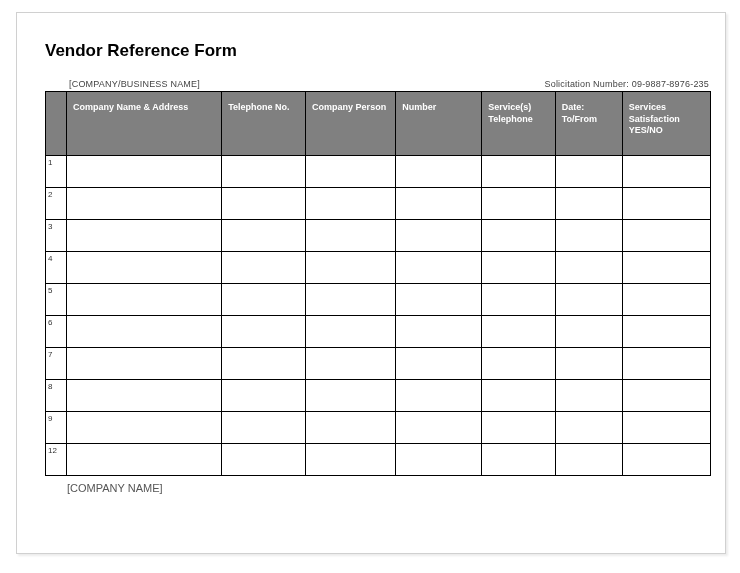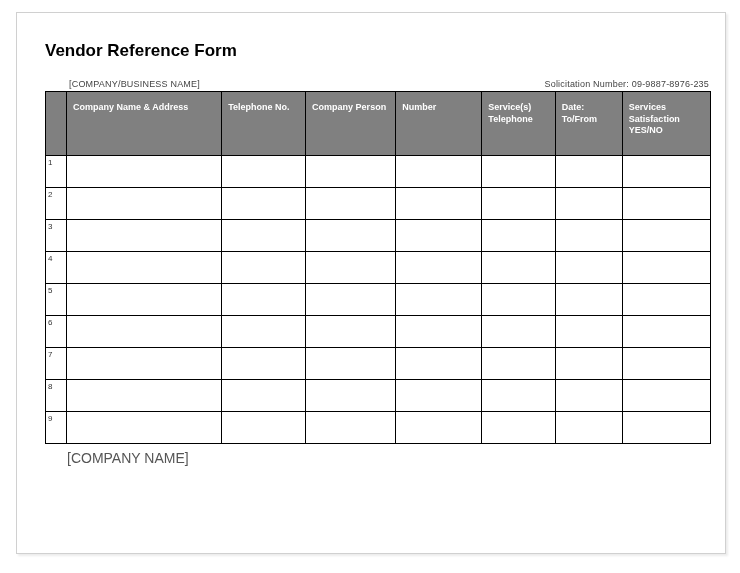--- a/index.html
+++ b/index.html
@@ -80,21 +80,21 @@
     }
     tbody td.row-num {
       width: 20px;
       font-size: 8px;
       color: #333;
       text-align: left;
       vertical-align: top;
       padding: 2px 2px;
     }
     .footer-note {
-      font-size: 14px;
+      font-size: 11px;
       color: #555;
       padding: 6px 0 0 50px;
     }
   </style>
 </head>
 <body>
 
 <div class="page">
   <h1 class="title">Vendor Reference Form</h1>
 
@@ -213,18 +213,28 @@
           <tr>
             <td class="row-num">9</td>
             <td></td>
             <td></td>
             <td></td>
             <td></td>
             <td></td>
             <td></td>
             <td></td>
           </tr>
+          <tr>
+            <td class="row-num">12</td>
+            <td></td>
+            <td></td>
+            <td></td>
+            <td></td>
+            <td></td>
+            <td></td>
+            <td></td>
+          </tr>
         </tbody>
     </table>
   </div>
 
   <div class="footer-note">[COMPANY NAME]</div>
 </div>
 
 </body></html>

